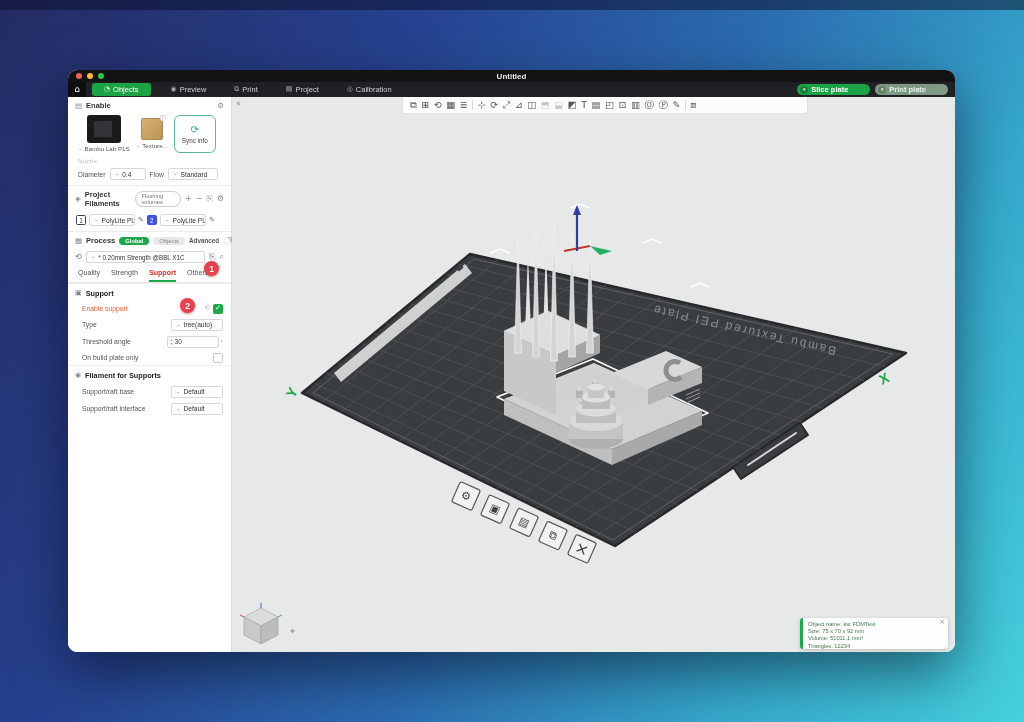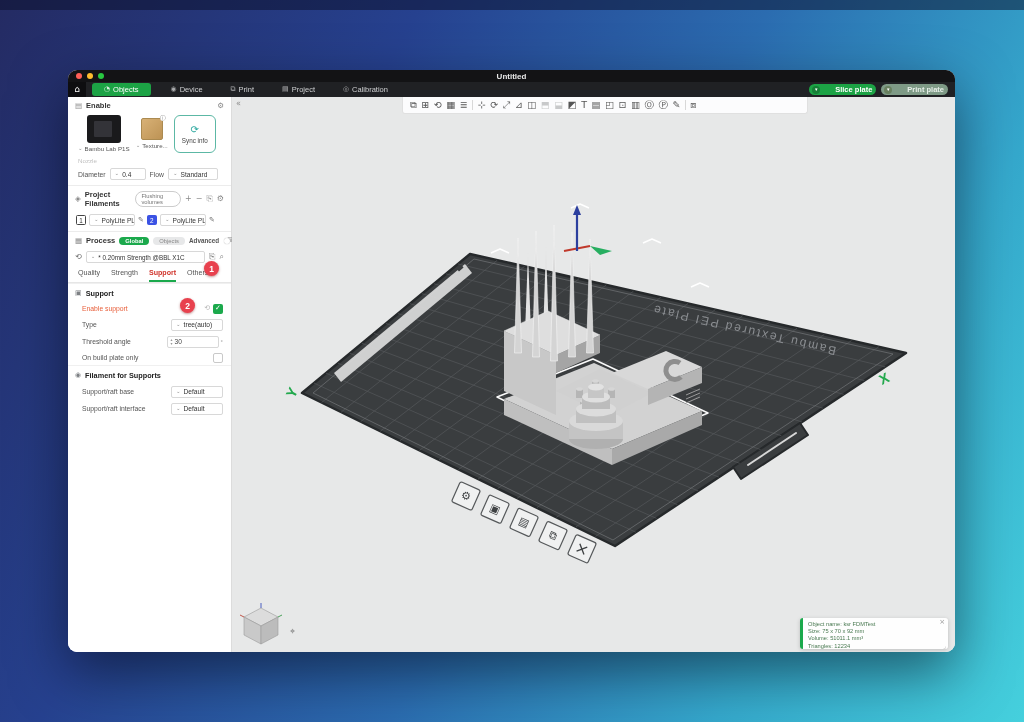--- a/index.html
+++ b/index.html
@@ -20,21 +20,21 @@
   .tl.r { background:#ff5f57; margin-left:8px; } .tl.y { background:#febc2e; } .tl.g { background:#28c840; }
   #win-title { position:absolute; left:0; right:0; text-align:center; color:#e8e8e8; font-size:8px; font-weight:bold; }
 
   #navbar { position:absolute; left:0; top:12px; width:100%; height:15px; background:#202124; display:flex; align-items:center; }
   #home-btn { width:18px; height:15px; background:#0e0e10; color:#fff; font-size:9px; display:flex; align-items:center; justify-content:center; }
   .nav-tab { display:flex; align-items:center; gap:3px; color:#cfd0d2; font-size:7.5px; padding:0 14px; height:15px; }
   .nav-tab .g { color:#a9aaac; font-size:7px; }
   .nav-tab.active { background:#1ca345; color:#fff; border-radius:3px; height:13px; margin:0 6px; padding:0 12px; }
   .nav-tab.active .g { color:#dff2e4; }
   #nav-right { margin-left:auto; display:flex; gap:5px; margin-right:7px; }
-  .pbtn { display:flex; align-items:center; gap:15px; font-size:7.5px; font-weight:bold; border-radius:8px; padding:1px 4px 1px 3px; }
+  .pbtn { display:flex; align-items:center; gap:3px; font-size:7.5px; font-weight:bold; border-radius:8px; padding:1px 22px 1px 3px; }
   .pbtn .cir { width:8px; height:8px; border-radius:50%; font-size:5px; color:#fff; display:flex; align-items:center; justify-content:center; }
   #slice-btn { background:#1ca345; color:#fff; } #slice-btn .cir { background:#157f36; }
   #print-btn { background:#7e9a86; color:#e7efe9; } #print-btn .cir { background:#68805f; }
 
   #content { position:absolute; left:0; top:27px; right:0; bottom:0; }
 
   
   #sidebar { position:absolute; left:0; top:0; bottom:0; width:164px; background:#fff; border-right:1px solid #dcdcdc; font-size:7px; color:#444; }
   .sec-head { display:flex; align-items:center; gap:4px; padding:4px 7px 3px 7px; font-weight:bold; font-size:7.5px; color:#333; }
   .sec-head .ic { color:#8a8a8a; font-weight:normal; }
@@ -126,21 +126,21 @@
     </div>
 
     <div id="navbar">
       <div id="home-btn" class="ic">⌂</div>
       <div class="nav-tab active">
         <span class="g ic">◔</span>
         <span>Objects</span>
       </div>
       <div class="nav-tab">
         <span class="g ic">◉</span>
-        <span>Device</span>
+        <span>Preview</span>
       </div>
       <div class="nav-tab">
         <span class="g ic">⧉</span>
         <span>Print</span>
       </div>
       <div class="nav-tab">
         <span class="g ic">▤</span>
         <span>Project</span>
       </div>
       <div class="nav-tab">

